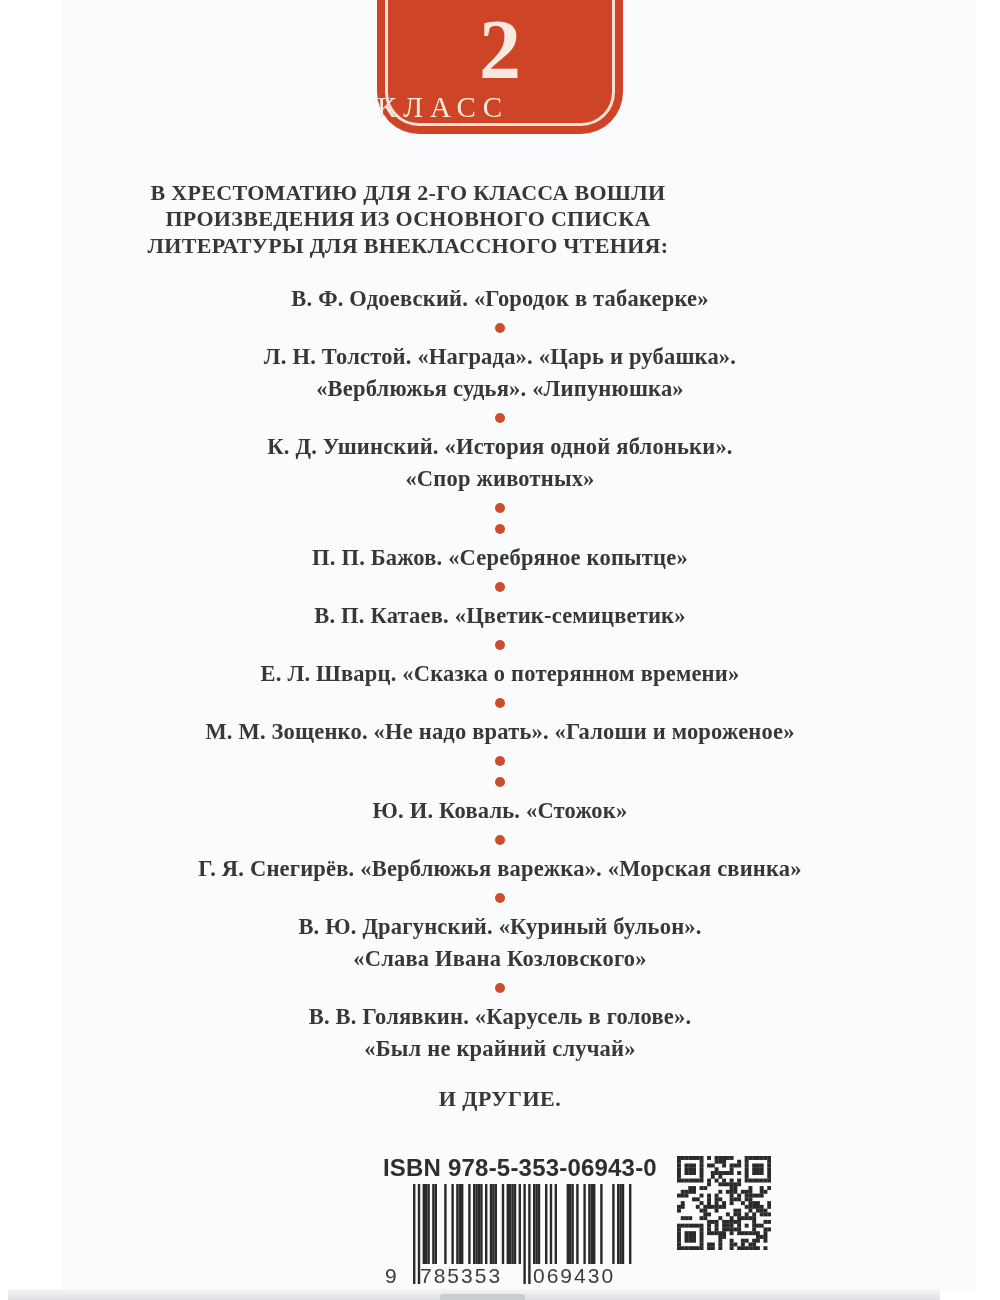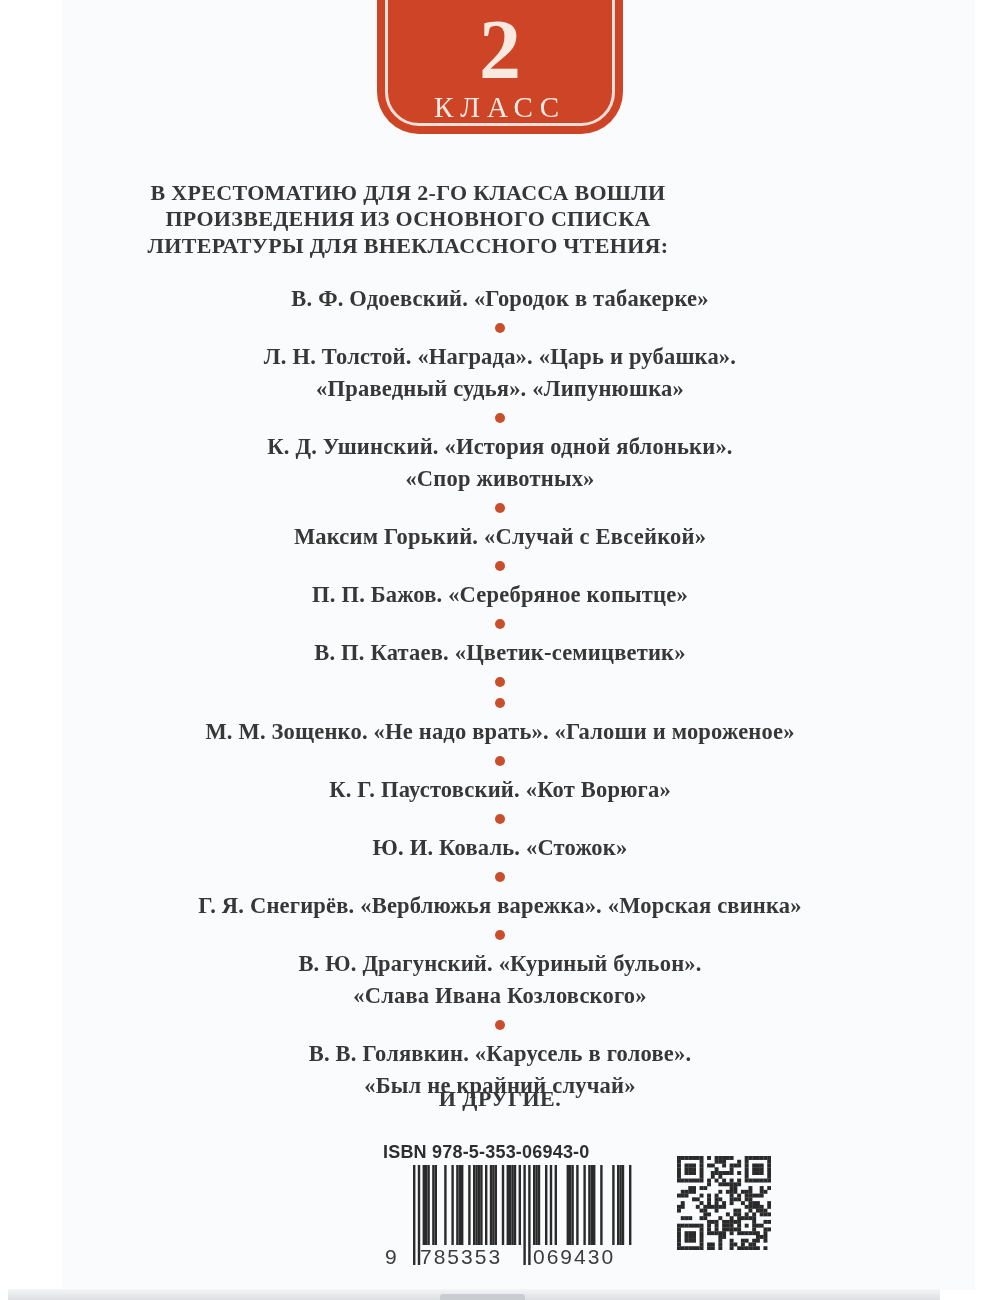--- a/index.html
+++ b/index.html
@@ -16,21 +16,21 @@
   }
   .badge::before{
     content:"";position:absolute;left:8px;right:8px;top:8px;bottom:8px;
     border:3px solid rgba(252,238,231,.92);border-radius:34px;
   }
   .badge-number{
     position:absolute;left:0;right:0;bottom:42px;text-align:center;
     font-size:84px;line-height:1;font-weight:bold;color:var(--badge-text,#f9e9e0);
   }
   .badge-label{
-    position:absolute;left:0;right:0;bottom:12px;text-align:center;
+    position:absolute;left:0;right:0;bottom:12px;text-align:left;
     font-size:29px;line-height:1;letter-spacing:7px;color:var(--badge-text,#f9e9e0);
   }
   
   .intro{
     position:absolute;left:0;top:180px;width:816px;text-align:center;
     font-size:22px;font-weight:bold;line-height:1.2;letter-spacing:.3px;
     white-space:pre-line;
   }
   
   .works-list{
@@ -46,22 +46,22 @@
     background:var(--bullet,#cb4e2c);margin:3px 0;
   }
   .closing{
     position:absolute;left:0;top:1086px;width:1000px;text-align:center;
     font-size:22px;font-weight:bold;letter-spacing:.5px;
   }
   
   .isbn-block{position:absolute;left:383px;top:1142px;width:258px;}
   .isbn-text{
     font-family:"Liberation Sans","DejaVu Sans",sans-serif;
-    font-size:18px;font-weight:600;color:#2e2e2e;letter-spacing:.2px;
-    margin:0 0 2px 0;white-space:nowrap;
+    font-size:24px;font-weight:600;color:#2e2e2e;letter-spacing:.2px;
+    margin:12px 0 2px 0;white-space:nowrap;
   }
   .barcode{position:relative;width:258px;height:108px;}
   .barcode svg{position:absolute;left:30px;top:0;}
   .bc-digits{
     position:absolute;top:80px;height:26px;width:258px;
     font-family:"Liberation Sans","DejaVu Sans",sans-serif;
     font-size:21px;color:#3c3c3c;
   }
   .bc-first{position:absolute;left:2px;top:0;}
   .bc-left{position:absolute;left:37px;width:101px;top:0;text-align:left;letter-spacing:2px;}
@@ -94,35 +94,34 @@
   </div>
 
   <div class="intro">В ХРЕСТОМАТИЮ ДЛЯ 2-ГО КЛАССА ВОШЛИ
 ПРОИЗВЕДЕНИЯ ИЗ ОСНОВНОГО СПИСКА
 ЛИТЕРАТУРЫ ДЛЯ ВНЕКЛАССНОГО ЧТЕНИЯ:</div>
 
   <div class="works-list">
       <div class="work-item">В. Ф. Одоевский. «Городок в табакерке»</div>
       <div class="dot"></div>
       <div class="work-item">Л. Н. Толстой. «Награда». «Царь и рубашка».
-«Праведный судья». «Липунюшка»</div>
+«Верблюжья судья». «Липунюшка»</div>
       <div class="dot"></div>
       <div class="work-item">К. Д. Ушинский. «История одной яблоньки».
 «Спор животных»</div>
       <div class="dot"></div>
-      <div class="work-item">Максим Горький. «Случай с Евсейкой»</div>
       <div class="dot"></div>
       <div class="work-item">П. П. Бажов. «Серебряное копытце»</div>
       <div class="dot"></div>
       <div class="work-item">В. П. Катаев. «Цветик-семицветик»</div>
       <div class="dot"></div>
+      <div class="work-item">Е. Л. Шварц. «Сказка о потерянном времени»</div>
       <div class="dot"></div>
       <div class="work-item">М. М. Зощенко. «Не надо врать». «Галоши и мороженое»</div>
       <div class="dot"></div>
-      <div class="work-item">К. Г. Паустовский. «Кот Ворюга»</div>
       <div class="dot"></div>
       <div class="work-item">Ю. И. Коваль. «Стожок»</div>
       <div class="dot"></div>
       <div class="work-item">Г. Я. Снегирёв. «Верблюжья варежка». «Морская свинка»</div>
       <div class="dot"></div>
       <div class="work-item">В. Ю. Драгунский. «Куриный бульон».
 «Слава Ивана Козловского»</div>
       <div class="dot"></div>
       <div class="work-item">В. В. Голявкин. «Карусель в голове».
 «Был не крайний случай»</div>

